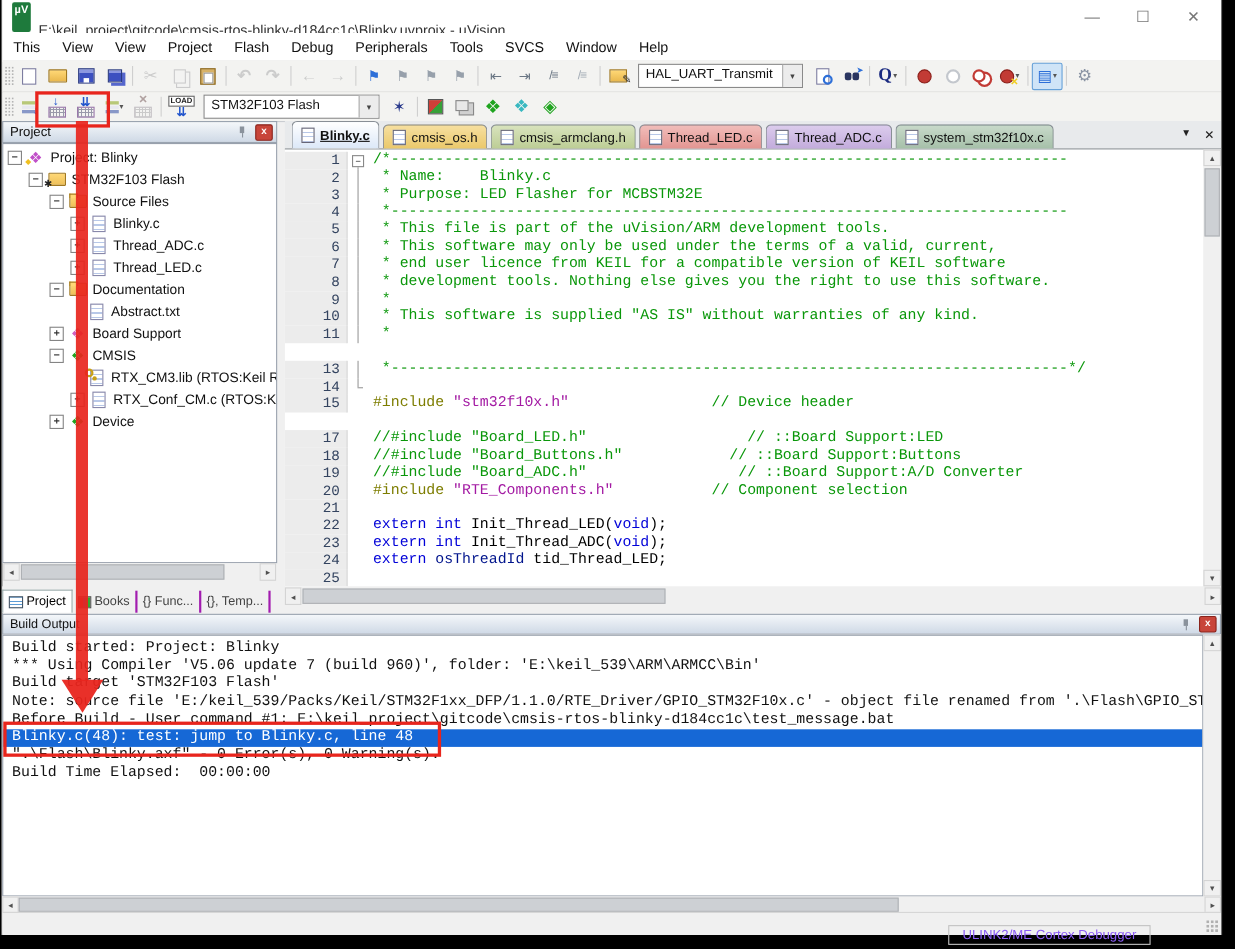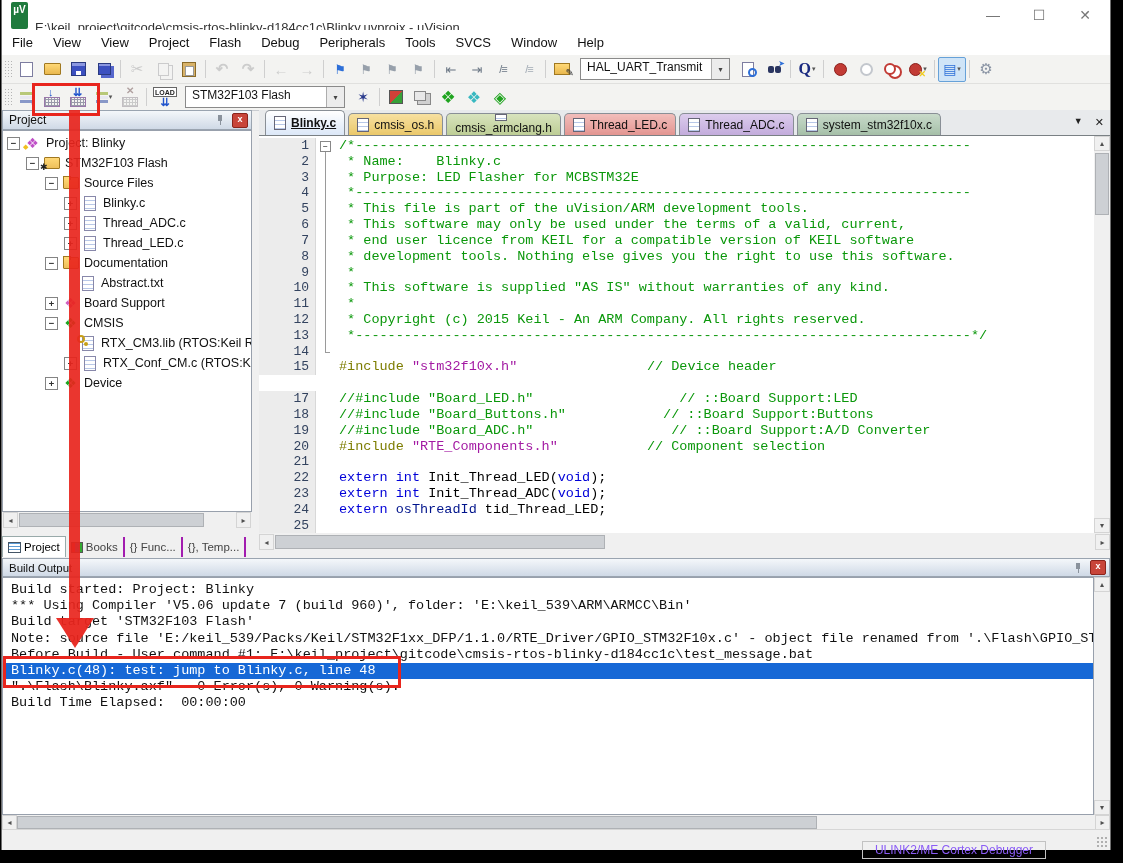--- a/index.html
+++ b/index.html
@@ -172,21 +172,21 @@
       <div class="applogo">µV</div>
       <div class="apptitle">E:\keil_project\gitcode\cmsis-rtos-blinky-d184cc1c\Blinky.uvprojx - µVision</div>
       <div class="wcontrols">
         <div class="wbtn">—</div>
         <div class="wbtn">☐</div>
         <div class="wbtn">✕</div>
       </div>
     </div>
 
     <div class="menubar">
-        <span class="menu-item">File</span>
+        <span class="menu-item">This</span>
         <span class="menu-item">View</span>
         <span class="menu-item">View</span>
         <span class="menu-item">Project</span>
         <span class="menu-item">Flash</span>
         <span class="menu-item">Debug</span>
         <span class="menu-item">Peripherals</span>
         <span class="menu-item">Tools</span>
         <span class="menu-item">SVCS</span>
         <span class="menu-item">Window</span>
         <span class="menu-item">Help</span>
@@ -368,21 +368,21 @@
 
     <div id="tabbar">
         <div class="etab active" style="background: linear-gradient(rgb(255, 255, 255), rgb(220, 232, 248)) rgb(242, 246, 252);">
           <span class="tabpage"></span>
           <span class="lbl">Blinky.c</span>
         </div>
         <div class="etab" style="background: linear-gradient(rgba(255, 255, 255, 0.35), rgba(0, 0, 0, 0.03)), rgb(242, 207, 110);">
           <span class="tabpage"></span>
           <span class="lbl">cmsis_os.h</span>
         </div>
-        <div class="etab" style="background: linear-gradient(rgba(255, 255, 255, 0.35), rgba(0, 0, 0, 0.03)), rgb(195, 212, 154); flex-direction: column;">
+        <div class="etab" style="background: linear-gradient(rgba(255, 255, 255, 0.35), rgba(0, 0, 0, 0.03)), rgb(195, 212, 154);">
           <span class="tabpage"></span>
           <span class="lbl">cmsis_armclang.h</span>
         </div>
         <div class="etab" style="background: linear-gradient(rgba(255, 255, 255, 0.35), rgba(0, 0, 0, 0.03)), rgb(234, 154, 150);">
           <span class="tabpage"></span>
           <span class="lbl">Thread_LED.c</span>
         </div>
         <div class="etab" style="background: linear-gradient(rgba(255, 255, 255, 0.35), rgba(0, 0, 0, 0.03)), rgb(201, 177, 227);">
           <span class="tabpage"></span>
           <span class="lbl">Thread_ADC.c</span>
@@ -445,25 +445,20 @@
         </div>
         <div class="crow" style="top: 144.38px;">
           <span class="gut">10</span>
           <span class="fold f-l"></span>
           <pre class="cline"><span class="tk-c"> * This software is supplied "AS IS" without warranties of any kind.</span></pre>
         </div>
         <div class="crow" style="top: 160.2px;">
           <span class="gut">11</span>
           <span class="fold f-l"></span>
           <pre class="cline"><span class="tk-c"> *</span></pre>
-        </div>
-        <div class="crow" style="top: 176.02px;">
-          <span class="gut">12</span>
-          <span class="fold f-l"></span>
-          <pre class="cline"><span class="tk-c"> * Copyright (c) 2015 Keil - An ARM Company. All rights reserved.</span></pre>
         </div>
         <div class="crow" style="top: 191.84px;">
           <span class="gut">13</span>
           <span class="fold f-l"></span>
           <pre class="cline"><span class="tk-c"> *----------------------------------------------------------------------------*/</span></pre>
         </div>
         <div class="crow" style="top: 207.66px;">
           <span class="gut">14</span>
           <span class="fold f-e"></span>
           <pre class="cline"></pre>

